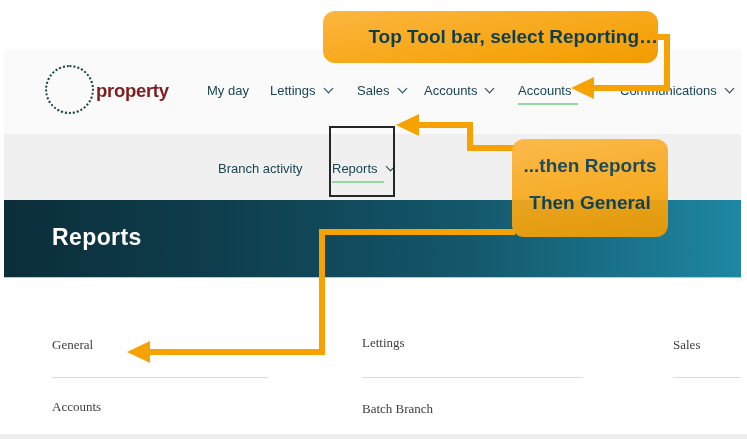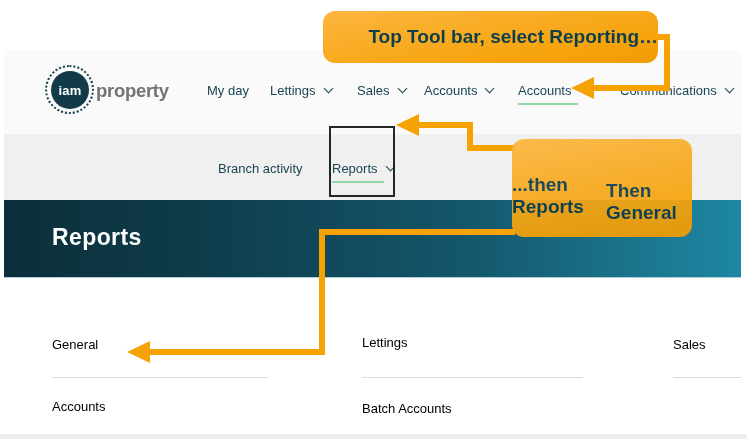--- a/index.html
+++ b/index.html
@@ -13,64 +13,61 @@
             background:linear-gradient(90deg,#0c2e3a 0%,#0e3d4c 28%,#14566a 62%,#1e87a2 100%);
             border-bottom:1px solid #aecdd6; }
   .banner-title { position:absolute; left:52px; top:224px; color:#ffffff; font-size:23px; font-weight:bold; letter-spacing:.4px; }
   .bottom-strip { position:absolute; left:0; top:434px; width:747px; height:5px; background:#ededed; }
 
   
   .logo { position:absolute; left:51px; top:71px; width:130px; height:38px; z-index:1; cursor:pointer; }
   .logo-ring { position:absolute; left:-6px; top:-6px; width:49px; height:49px; border:2px dotted #16404e; border-radius:50%; }
   .logo-circle { position:absolute; left:0; top:0; width:38px; height:38px; background:#123b49; border-radius:50%;
                  display:flex; align-items:center; justify-content:center; color:#fff; font-weight:bold; font-size:13px; letter-spacing:.2px; }
-  .logo-word { position:absolute; left:45px; top:9px; color:#737373; font-weight:bold; font-size:18.5px; letter-spacing:-.3px; }
+  .logo-word { position:absolute; left:45px; top:9px; color:#7f1d1d; font-weight:bold; font-size:18.5px; letter-spacing:-.3px; }
 
   
   .tnav, .snav { position:absolute; display:flex; align-items:center; color:#1a4553; font-size:13px; z-index:1; cursor:pointer; white-space:nowrap; }
   .tnav { top:83px; height:15px; }
   .snav { top:161px; height:15px; }
   .chev { display:inline-block; width:7px; height:7px; border-right:1.6px solid #1a4553; border-bottom:1.6px solid #1a4553;
           transform:rotate(45deg); margin-left:9px; margin-top:-4px; }
   .green-ul { position:absolute; left:0; top:20px; height:2px; background:#92d8a2; }
 
   
   .highlight-box { position:absolute; left:329px; top:126px; width:66px; height:71px; border:2px solid #262626; z-index:2; }
 
   
-  .rlink { position:absolute; color:#000000; font-size:13px; z-index:1; cursor:pointer; }
+  .rlink { position:absolute; color:#404040; font-size:13px; z-index:1; cursor:pointer;font-family:Liberation Serif, serif; }
   .divider { position:absolute; top:377px; height:1px; background:#dcdcdc; }
 
   
   .ann { position:absolute; background:#f6a203; z-index:3; }
   .arrow-left { position:absolute; width:0; height:0; border-top:11px solid transparent; border-bottom:11px solid transparent;
                 border-right:23px solid #f6a203; z-index:3; }
   .callout { position:absolute; border-radius:12px; background:linear-gradient(170deg,#fcb640 0%,#f6a40e 70%,#f19b02 100%);
              color:#0d3e4e; font-weight:bold; z-index:4; display:flex; align-items:center; justify-content:flex-end; }
   .callout-top { left:323px; top:11px; width:335px; height:52px; font-size:19px; }
-  .callout-side { left:512px; top:139px; width:180px; height:98px; opacity:.93; flex-direction:row; justify-content:flex-start; font-size:19px; }
+  .callout-side { left:512px; top:139px; width:156px; height:98px; opacity:.93; flex-direction:column; justify-content:flex-start; font-size:19px; }
   .callout-side .l1 { margin-top:16px; }
-  .callout-side .l2 { margin-top:28px; }
+  .callout-side .l2 { margin-top:15px; }
 </style>
 </head>
 <body>
 
 <div class="screen">
 
   <div class="header-bar"></div>
   <div class="subnav-bar"></div>
   <div class="banner"></div>
   <div class="banner-title">Reports</div>
   <div class="bottom-strip"></div>
 
   <div class="logo">
     <span class="logo-ring"></span>
-    <span class="logo-circle">
-      <span>iam</span>
-    </span>
     <span class="logo-word">property</span>
   </div>
 
   <div class="tnav" style="left:207px">
     <span>My day</span>
   </div>
   <div class="tnav" style="left:270px">
     <span>Lettings</span>
     <span class="chev"></span>
   </div>
@@ -100,21 +97,21 @@
     <span class="chev"></span>
     <span class="green-ul" style="width:52px"></span>
   </div>
 
   <div class="highlight-box"></div>
 
   <div class="rlink" style="left:52px;  top:337px">General</div>
   <div class="rlink" style="left:362px; top:335px">Lettings</div>
   <div class="rlink" style="left:673px; top:337px">Sales</div>
   <div class="rlink" style="left:52px;  top:399px">Accounts</div>
-  <div class="rlink" style="left:362px; top:401px">Batch Accounts</div>
+  <div class="rlink" style="left:362px; top:401px">Batch Branch</div>
 
   <div class="divider" style="left:52px;  width:216px"></div>
   <div class="divider" style="left:362px; width:221px"></div>
   <div class="divider" style="left:673px; width:68px"></div>
 
   <div class="callout callout-top">
     <span>Top Tool bar, select Reporting…</span>
   </div>
   <div class="ann" style="left:655px; top:34px; width:14px; height:6px"></div>
   <div class="ann" style="left:664px; top:34px; width:6px; height:57px"></div>

